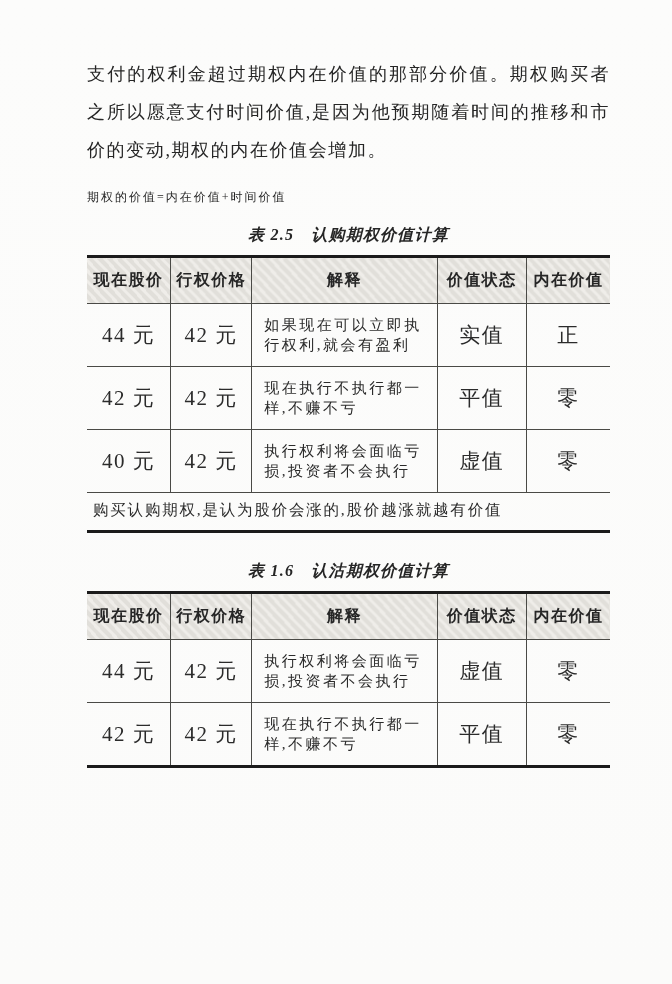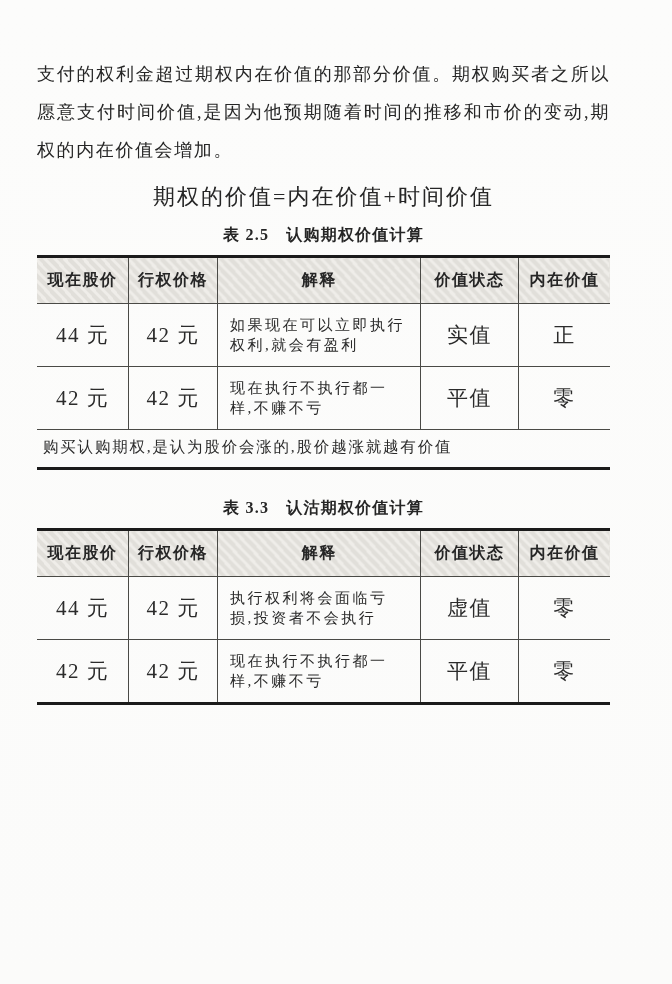--- a/index.html
+++ b/index.html
@@ -6,48 +6,48 @@
     margin: 0;
     padding: 0;
     background: #fbfbfa;
   }
   .page {
     position: relative;
     width: 672px;
     height: 984px;
     box-sizing: border-box;
     background: linear-gradient(180deg, #fcfcfb 0%, #fbfbfa 100%);
-    padding: 55px 62px 0 37px;
+    padding: 55px 62px 0 87px;
     overflow: hidden;
     font-family: "Liberation Serif", "DejaVu Serif", serif;
     color: #262626;
   }
   .body-text {
     margin: 0;
     font-size: 18px;
     line-height: 38px;
     letter-spacing: 1.6px;
     text-align: justify;
     text-justify: inter-character;
   }
   .indent { text-indent: 2em; }
   .formula {
     margin: 9px 0 9px 0;
-    font-size: 22px;
+    font-size: 12px;
     line-height: 38px;
     letter-spacing: 2px;
-    text-align: center;
   }
   .tbl-caption {
     margin: 4px 0 9px 0;
     text-align: center;
     font-weight: bold;
     font-size: 16px;
     letter-spacing: 1.2px;
     font-family: "Liberation Serif", "DejaVu Serif", serif;
+    font-style: italic;
   }
   .caption-gap { margin-top: 28px; }
   table.vtable {
     width: 100%;
     border-collapse: collapse;
     border-top: 3px solid #1b1b1b;
     border-bottom: 3px solid #1b1b1b;
     table-layout: fixed;
   }
   table.vtable th {
@@ -129,28 +129,35 @@
         <td class="sep">实值</td>
         <td>正</td>
       </tr>
       <tr>
         <td class="sep">42 元</td>
         <td class="sep">42 元</td>
         <td class="sep expl">现在执行不执行都一样,不赚不亏</td>
         <td class="sep">平值</td>
         <td>零</td>
       </tr>
+      <tr>
+        <td class="sep">40 元</td>
+        <td class="sep">42 元</td>
+        <td class="sep expl">执行权利将会面临亏损,投资者不会执行</td>
+        <td class="sep">虚值</td>
+        <td>零</td>
+      </tr>
       <tr class="footrow">
         <td colspan="5">购买认购期权,是认为股价会涨的,股价越涨就越有价值</td>
       </tr>
     </tbody>
   </table>
 
 
-  <div class="tbl-caption caption-gap">表 3.3　认沽期权价值计算</div>
+  <div class="tbl-caption caption-gap">表 1.6　认沽期权价值计算</div>
 
   <table class="vtable">
     <colgroup>
       <col style="width:16%">
         <col style="width:15.5%">
         <col style="width:35.5%">
         <col style="width:17%">
         <col style="width:16%">
     </colgroup>
     <thead>

